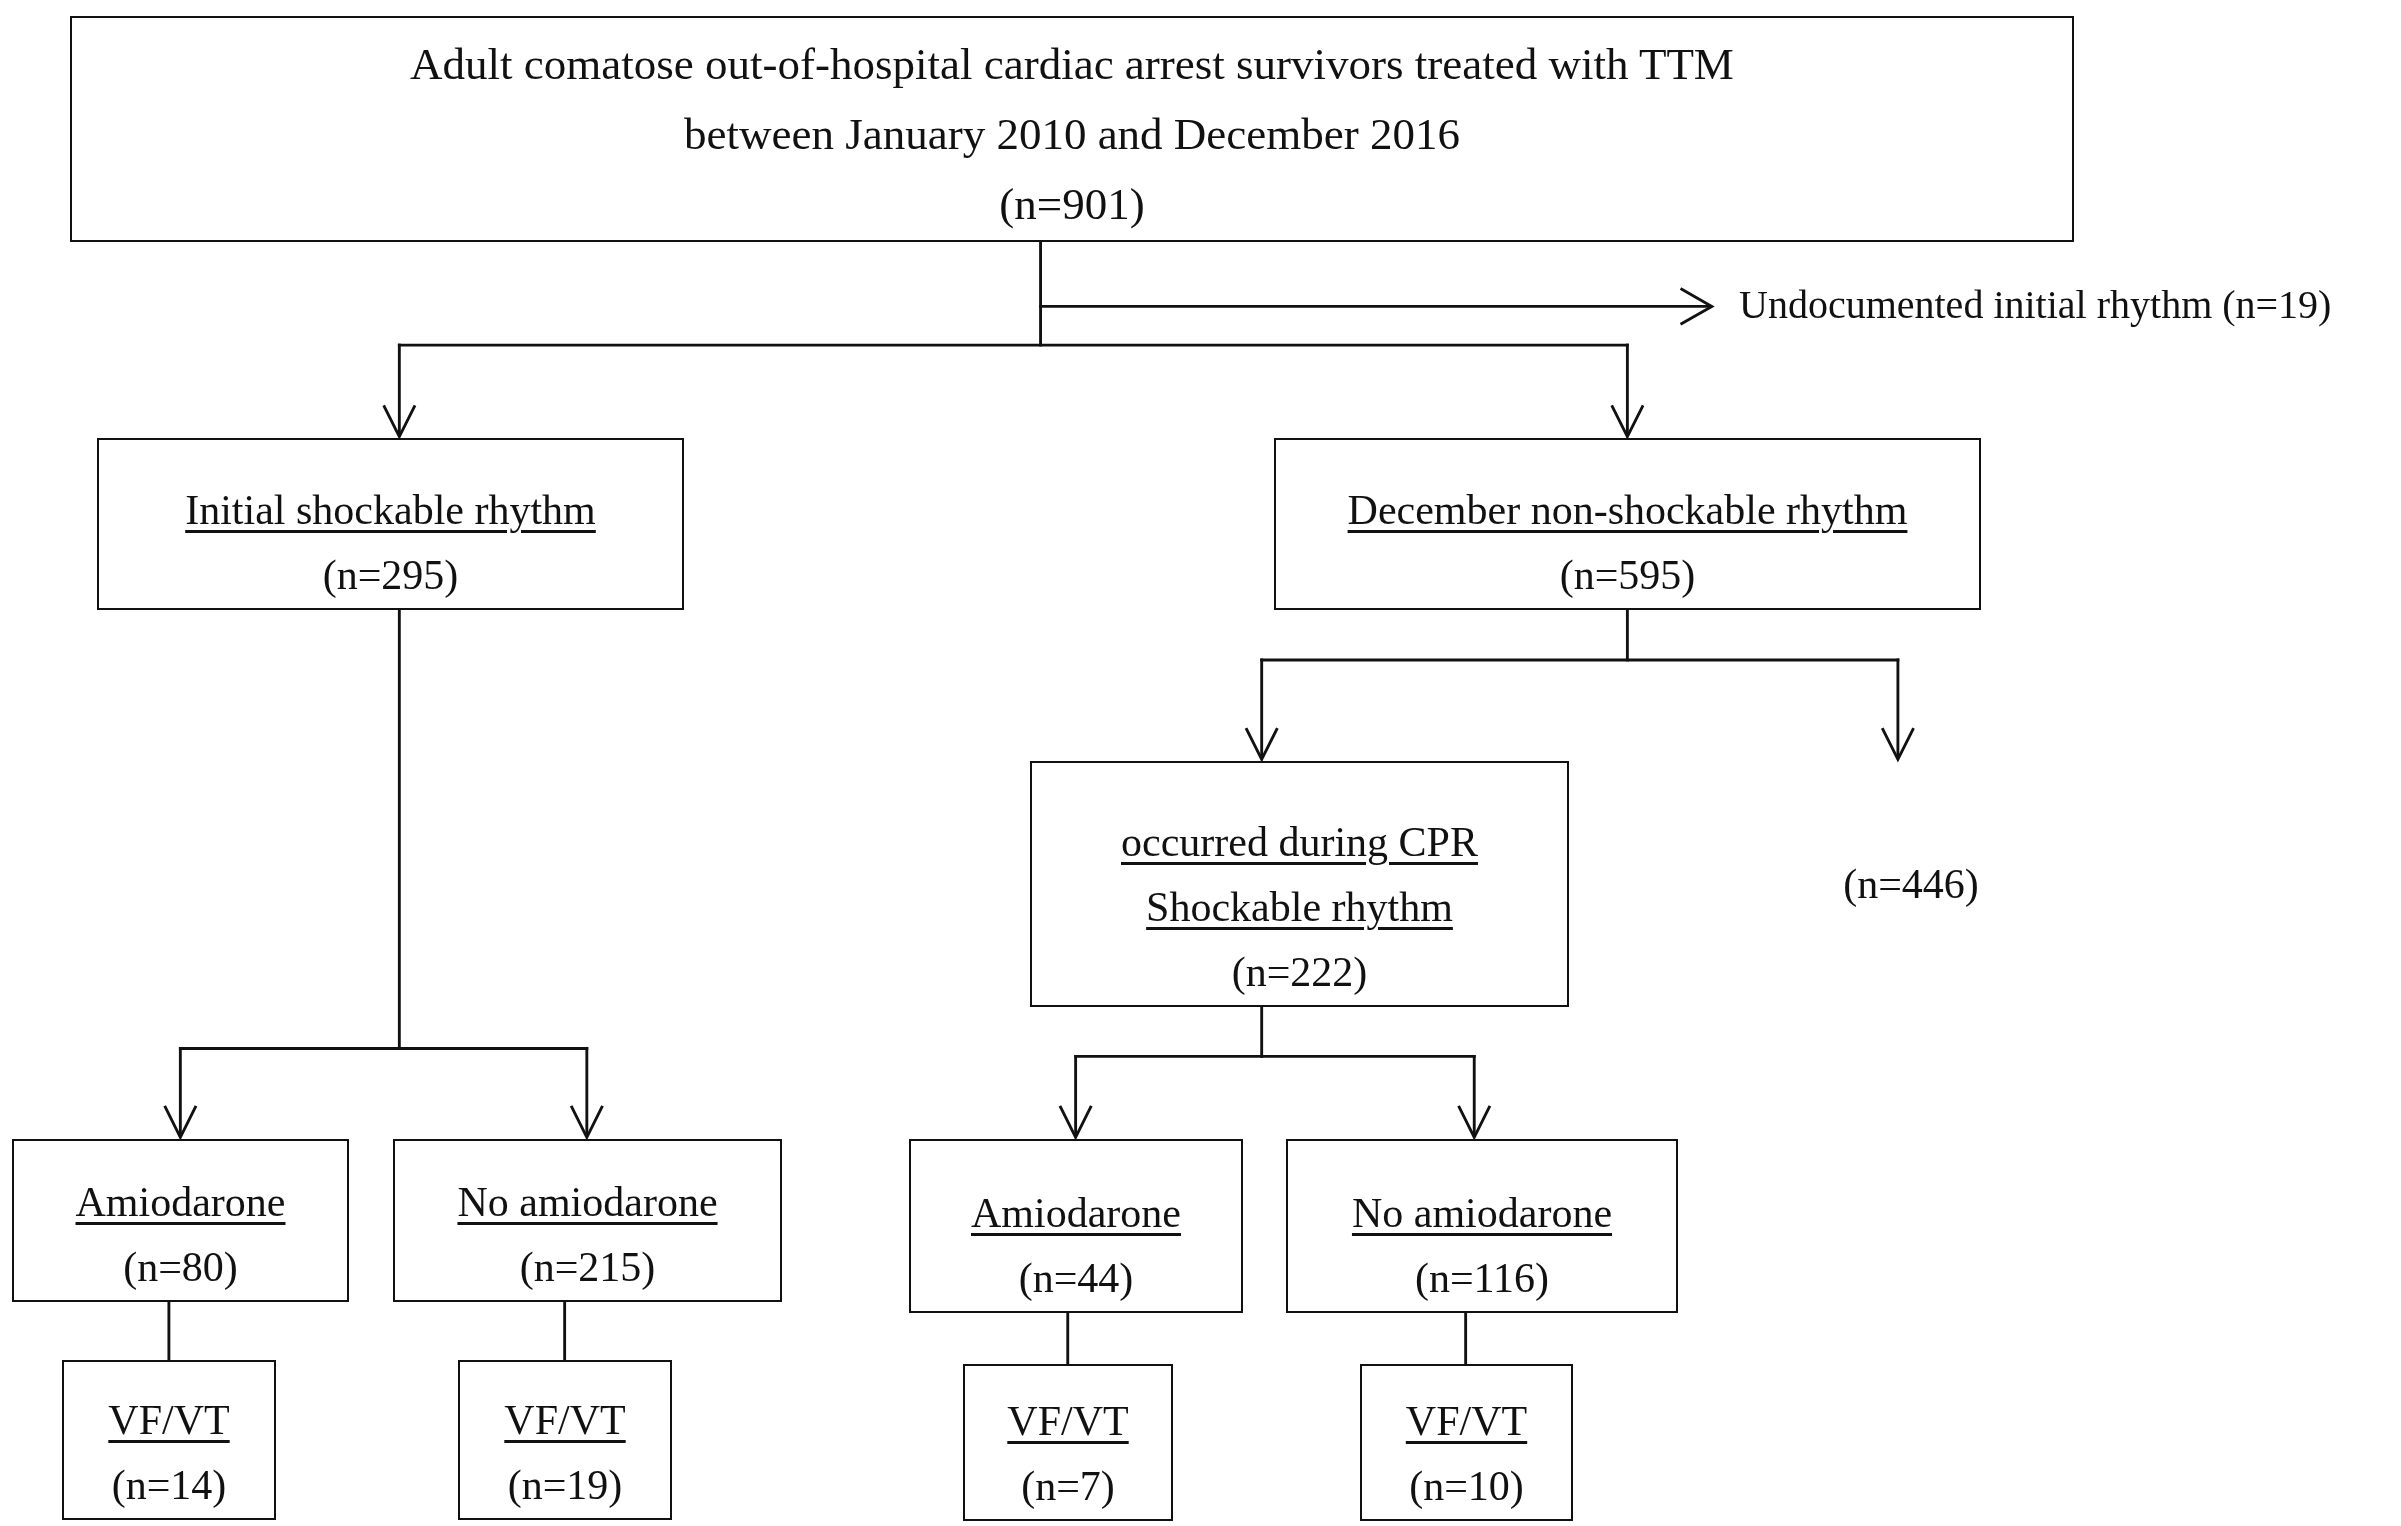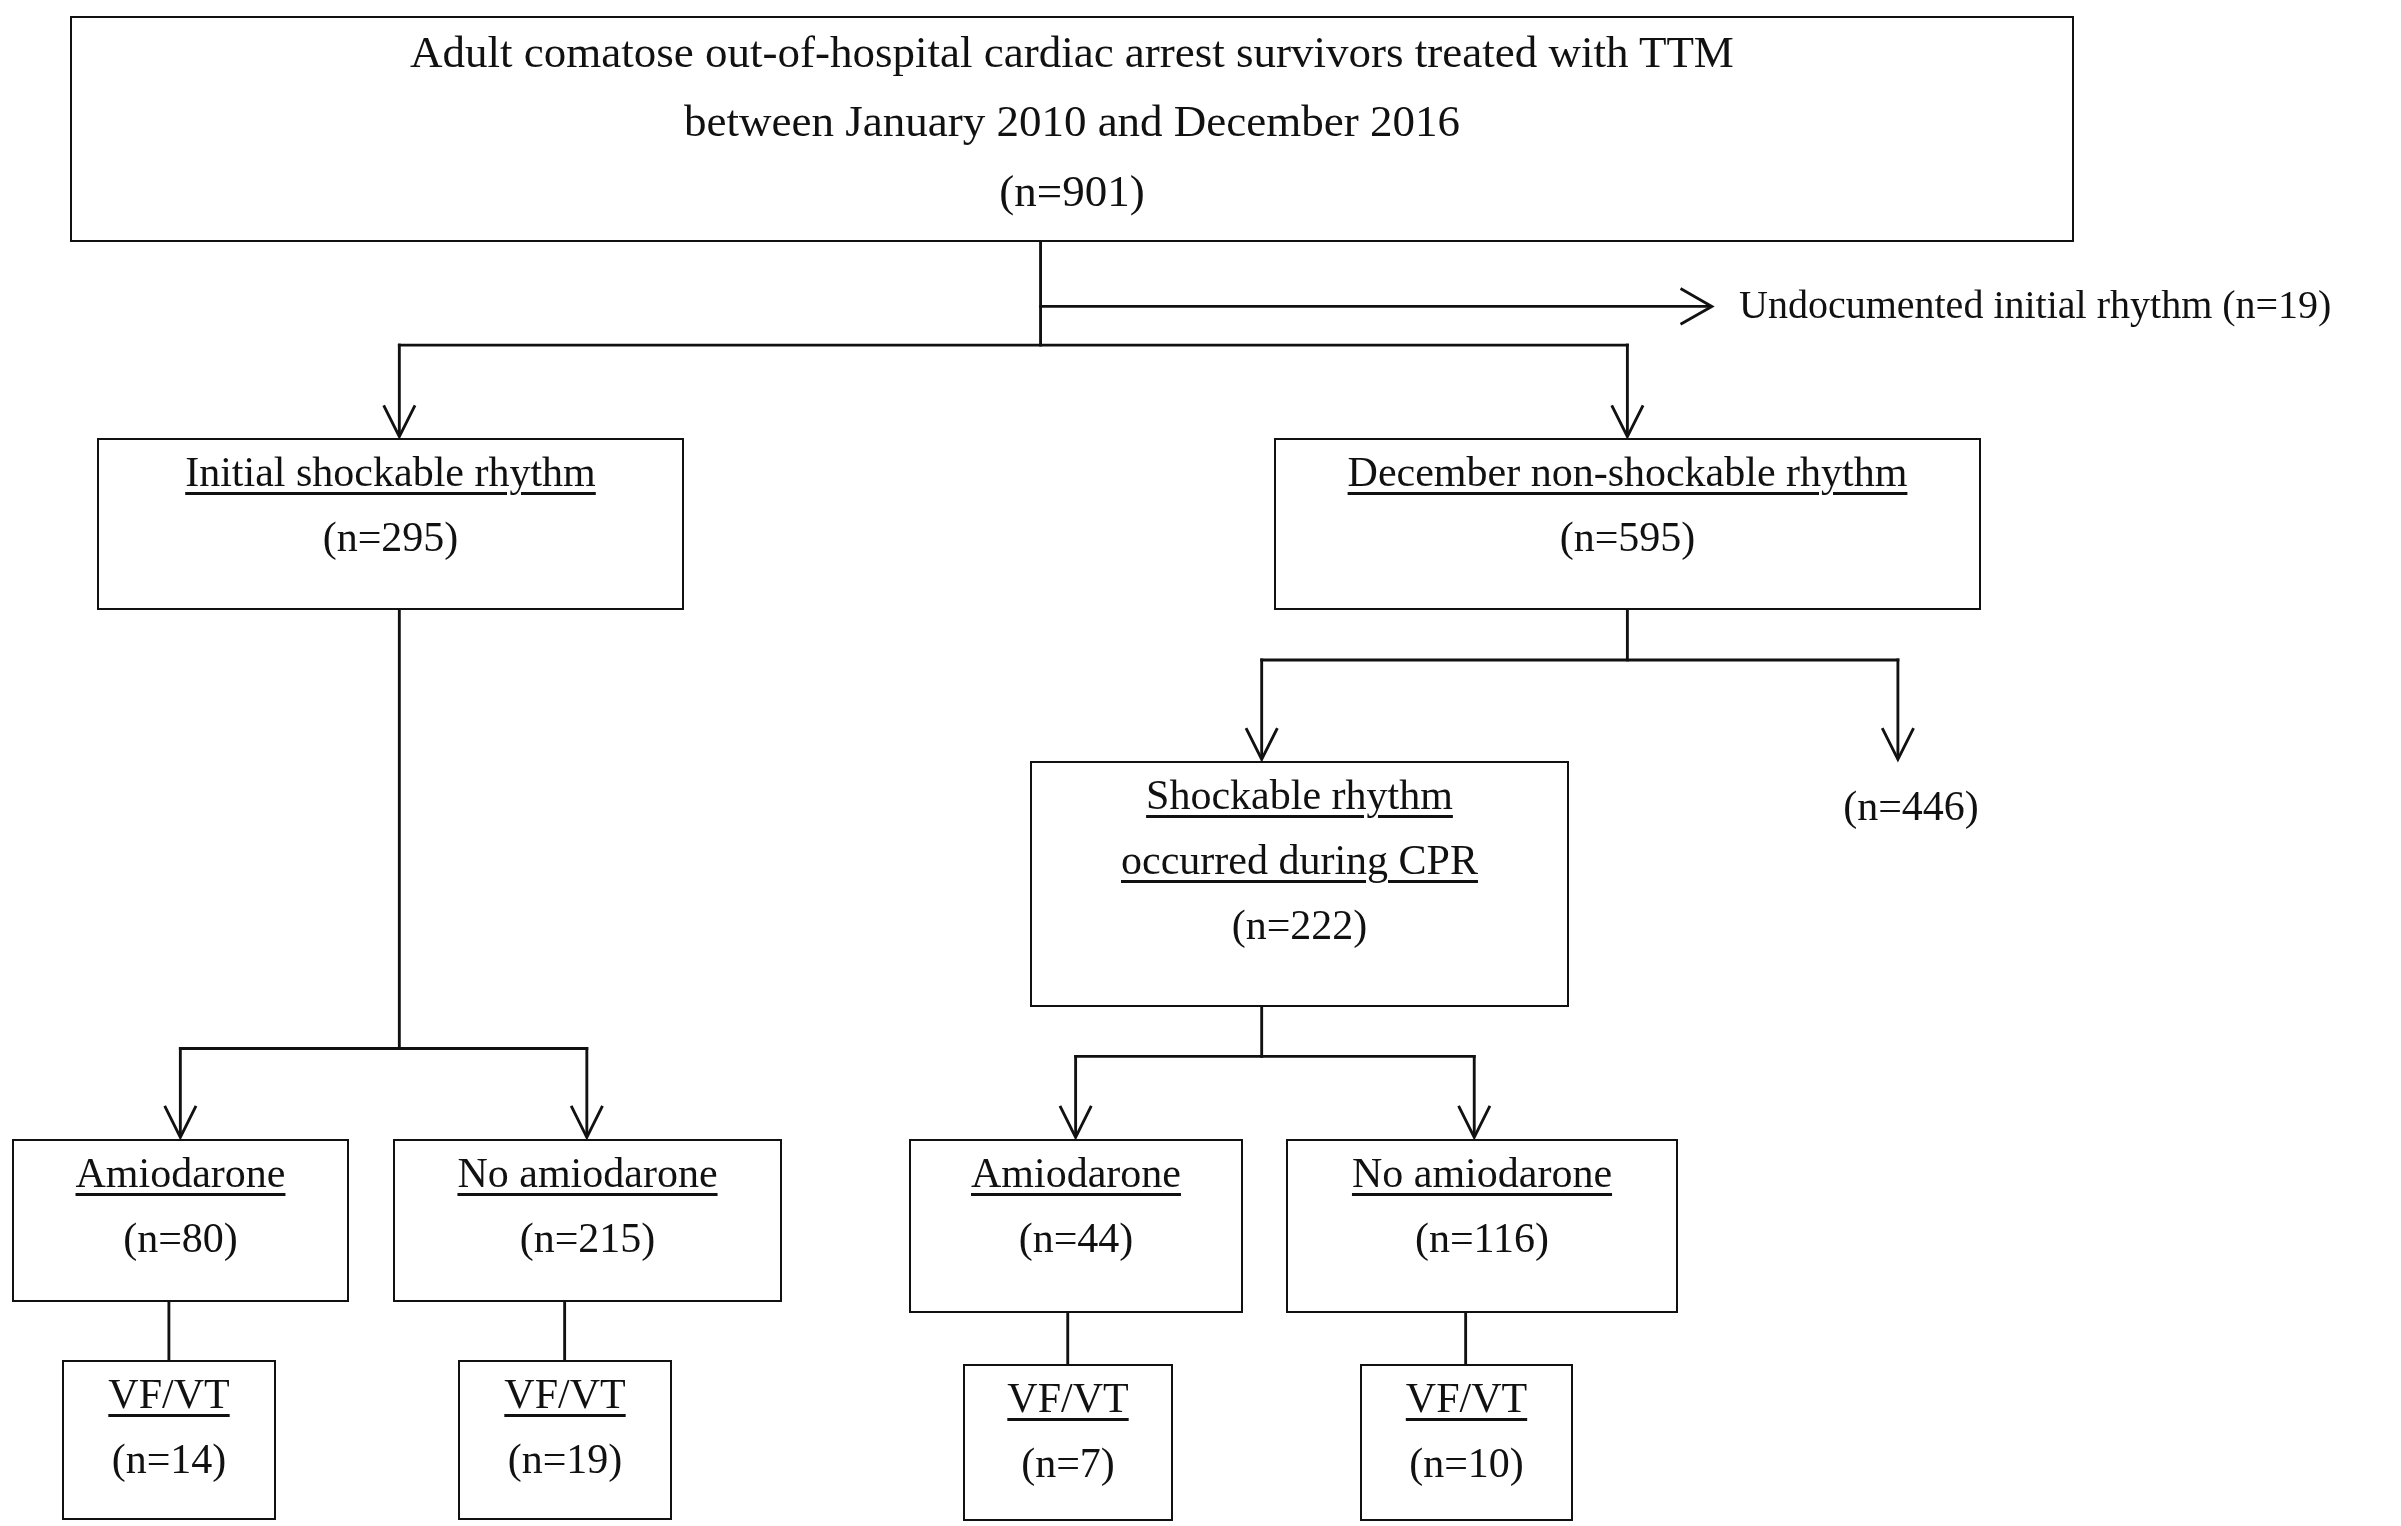--- a/index.html
+++ b/index.html
@@ -23,21 +23,21 @@
     width: 2401px;
     height: 1526px;
   }
   .node {
     position: absolute;
     border: 2.9px solid #111111;
     background: #ffffff;
     display: flex;
     flex-direction: column;
     align-items: center;
-    justify-content: flex-start;
+    justify-content: flex-end;
     text-align: center;
     box-sizing: border-box;
   }
   .node.borderless {
     border: none;
     background: transparent;
   }
   .node-title {
     font-size: 42px;
     line-height: 1.55;
@@ -141,22 +141,22 @@
     <span class="node-title">Initial shockable rhythm</span>
     <span class="node-n">(n=295)</span>
   </div>
 
   <div class="node" id="box-initial-nonshockable">
     <span class="node-title">December non-shockable rhythm</span>
     <span class="node-n">(n=595)</span>
   </div>
 
   <div class="node" id="box-cpr-shockable">
+    <span class="node-title">occurred during CPR</span>
     <span class="node-title">Shockable rhythm</span>
-    <span class="node-title">occurred during CPR</span>
     <span class="node-n">(n=222)</span>
   </div>
 
   <div class="node borderless" id="box-nonshockable-rhythm">
     <span class="node-n">(n=446)</span>
   </div>
 
   <div class="node" id="box-amio-80">
     <span class="node-title">Amiodarone</span>
     <span class="node-n">(n=80)</span>

